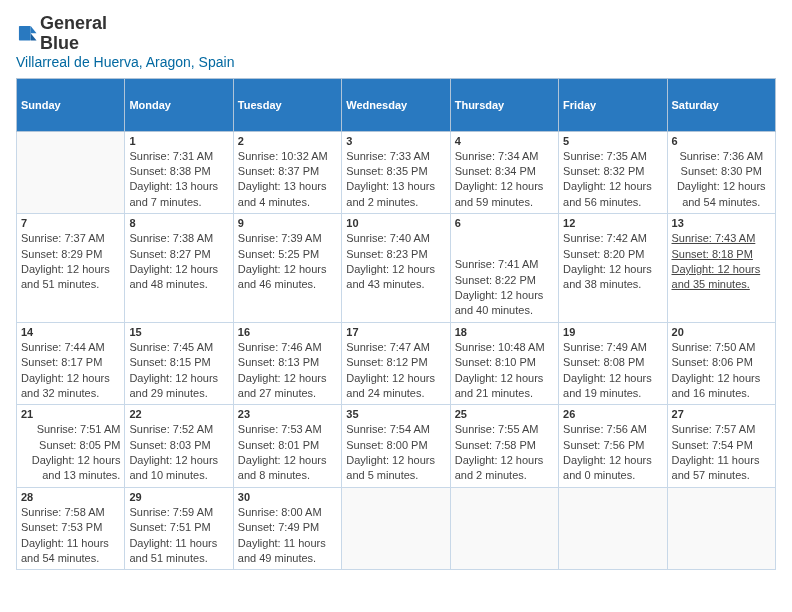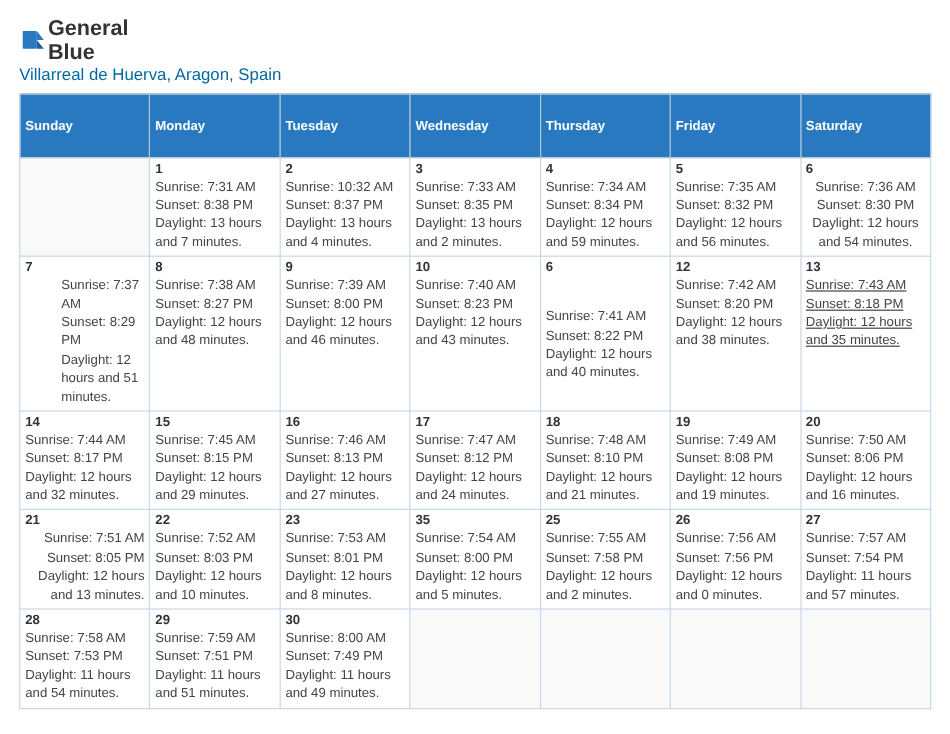--- a/index.html
+++ b/index.html
@@ -159,34 +159,34 @@
           <td>
             <div class="day-number">6</div>
             <div class="day-info" style="white-space: pre-line; text-align: center;">Sunrise: 7:36 AM
 Sunset: 8:30 PM
 Daylight: 12 hours and 54 minutes.</div>
           </td>
         </tr>
         <tr>
           <td>
             <div class="day-number">7</div>
-            <div class="day-info" style="white-space: pre-line; margin-left: 30px;">Sunrise: 7:37 AM
+            <div class="day-info" style="white-space: pre-line;">Sunrise: 7:37 AM
 Sunset: 8:29 PM
 Daylight: 12 hours and 51 minutes.</div>
           </td>
           <td>
             <div class="day-number">8</div>
             <div class="day-info" style="white-space: pre-line;">Sunrise: 7:38 AM
 Sunset: 8:27 PM
 Daylight: 12 hours and 48 minutes.</div>
           </td>
           <td>
             <div class="day-number">9</div>
             <div class="day-info" style="white-space: pre-line;">Sunrise: 7:39 AM
-Sunset: 8:00 PM
+Sunset: 5:25 PM
 Daylight: 12 hours and 46 minutes.</div>
           </td>
           <td>
             <div class="day-number">10</div>
             <div class="day-info" style="white-space: pre-line;">Sunrise: 7:40 AM
 Sunset: 8:23 PM
 Daylight: 12 hours and 43 minutes.</div>
           </td>
           <td>
             <div class="day-number">6</div>
@@ -227,21 +227,21 @@
 Daylight: 12 hours and 27 minutes.</div>
           </td>
           <td>
             <div class="day-number">17</div>
             <div class="day-info" style="white-space: pre-line;">Sunrise: 7:47 AM
 Sunset: 8:12 PM
 Daylight: 12 hours and 24 minutes.</div>
           </td>
           <td>
             <div class="day-number">18</div>
-            <div class="day-info" style="white-space: pre-line;">Sunrise: 7:48 AM
+            <div class="day-info" style="white-space: pre-line;">Sunrise: 10:48 AM
 Sunset: 8:10 PM
 Daylight: 12 hours and 21 minutes.</div>
           </td>
           <td>
             <div class="day-number">19</div>
             <div class="day-info" style="white-space: pre-line;">Sunrise: 7:49 AM
 Sunset: 8:08 PM
 Daylight: 12 hours and 19 minutes.</div>
           </td>
           <td>

